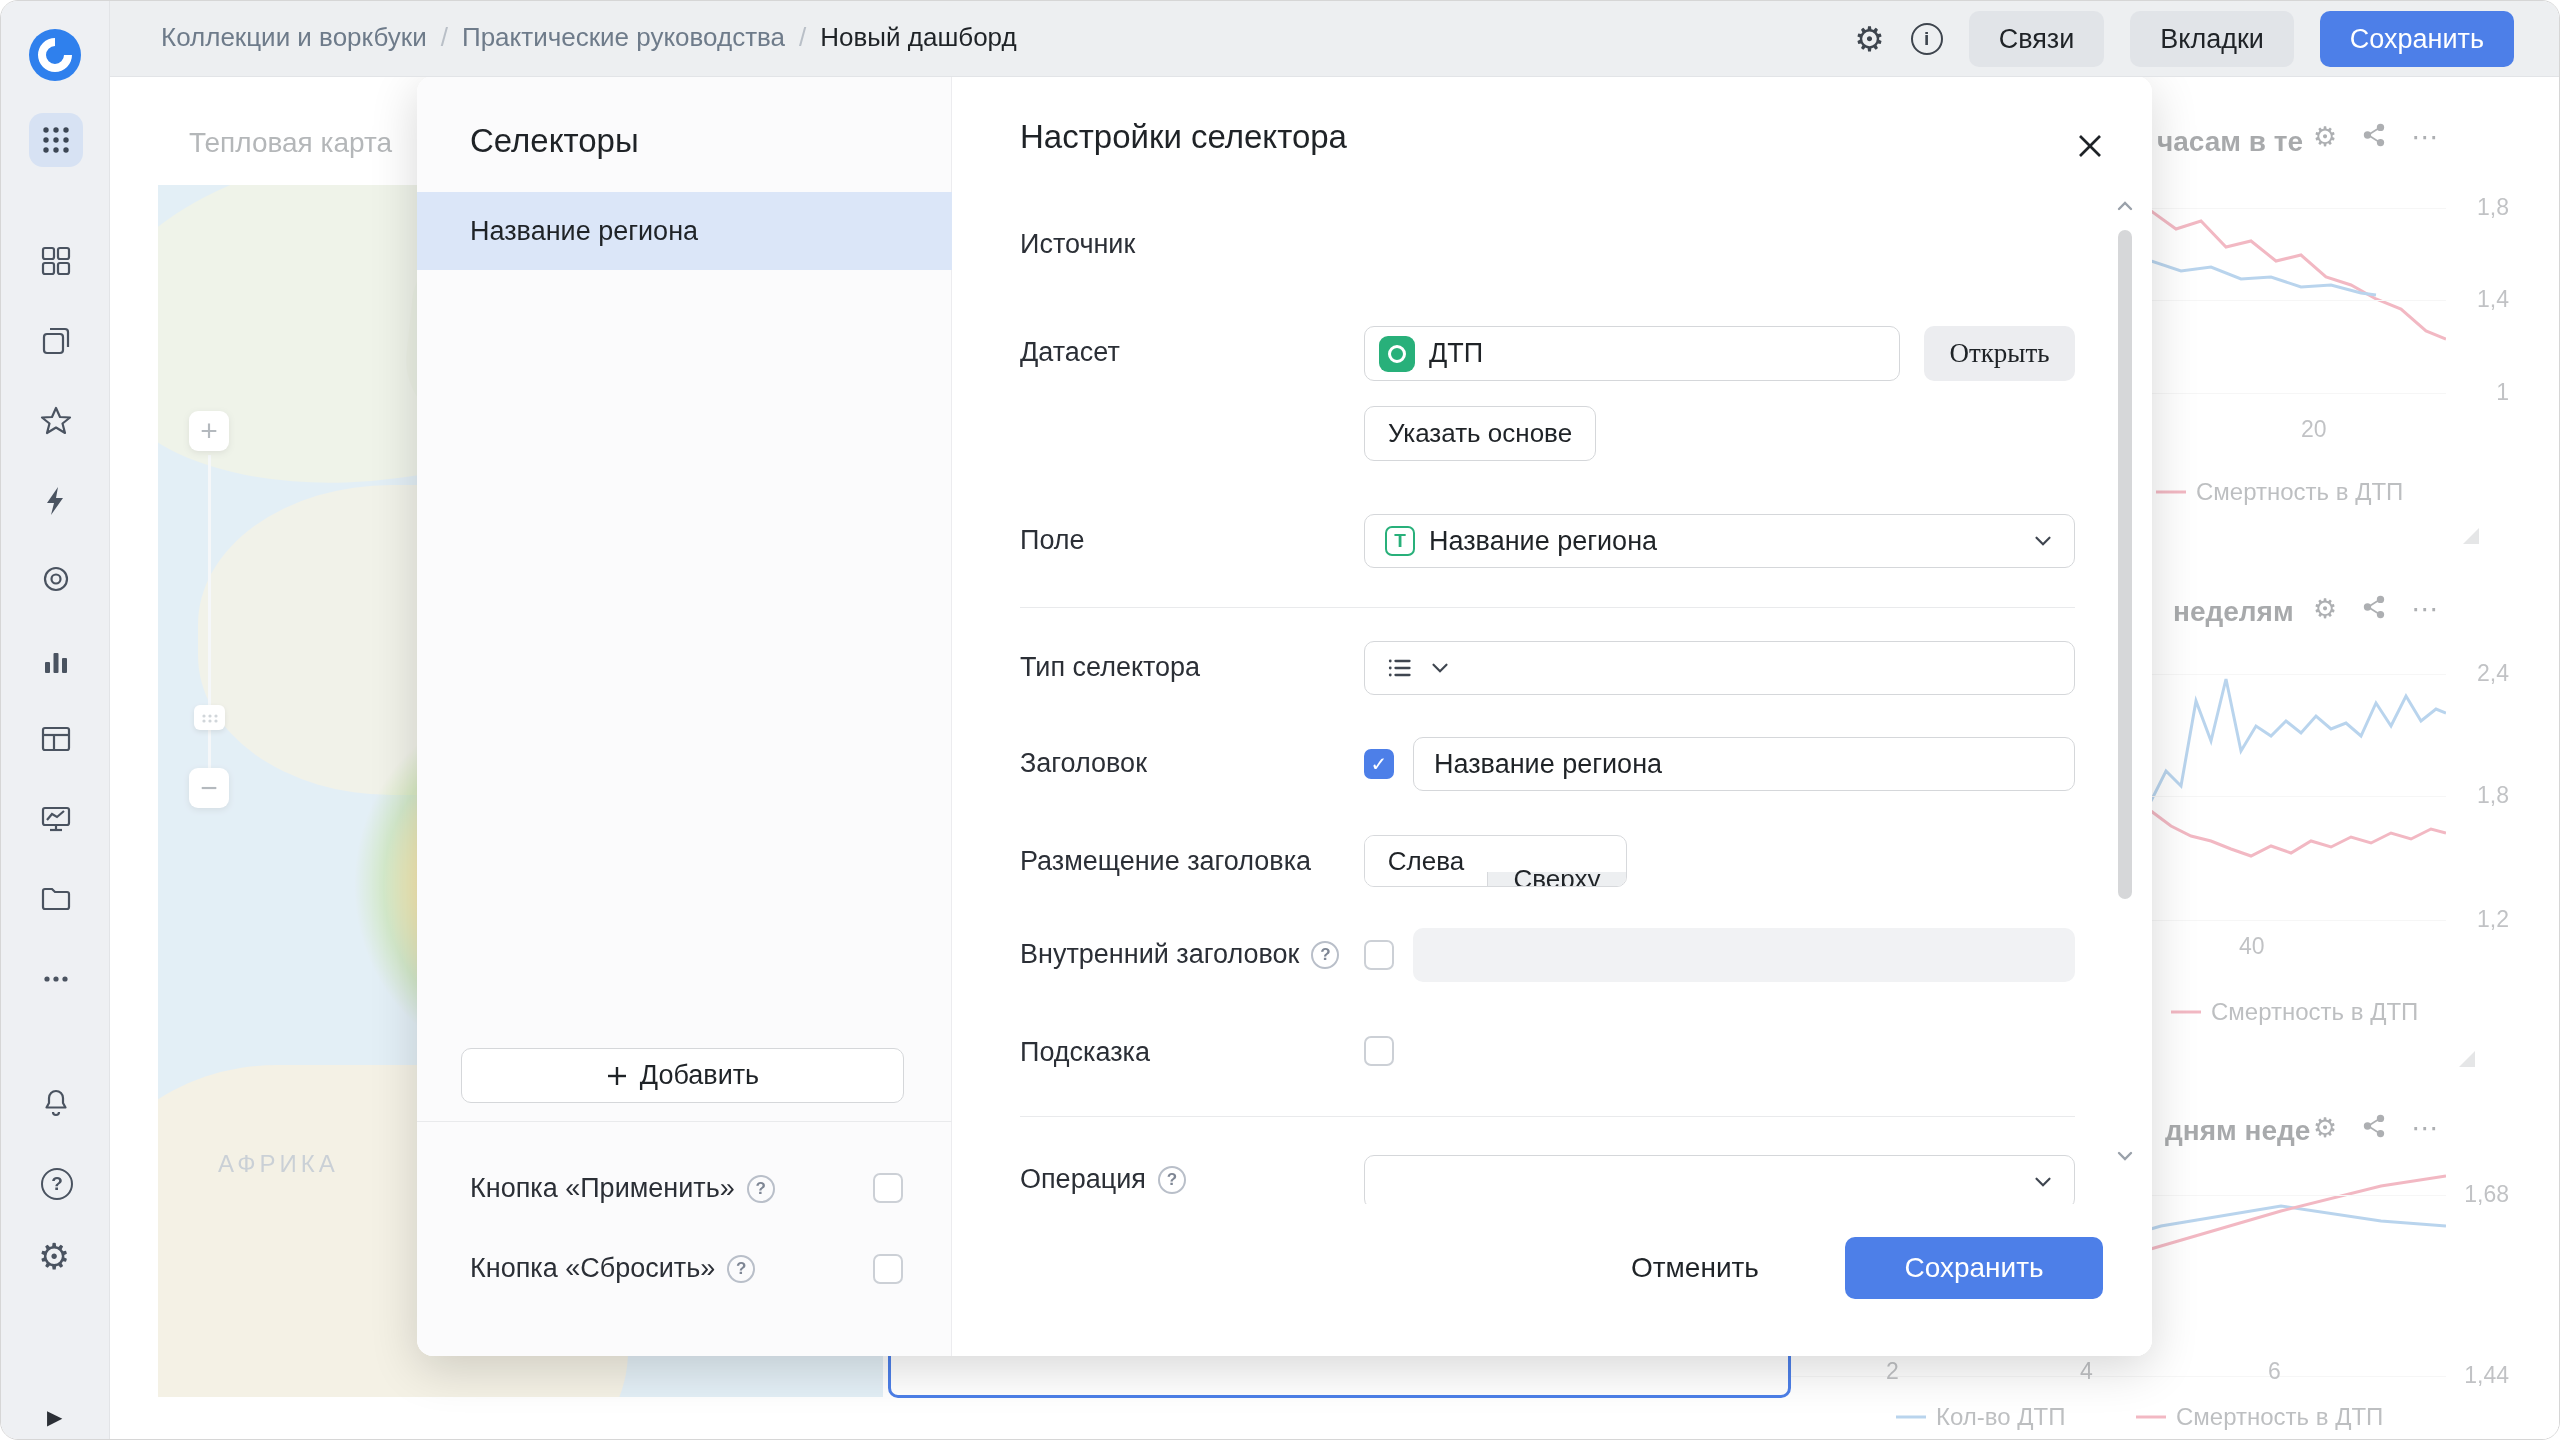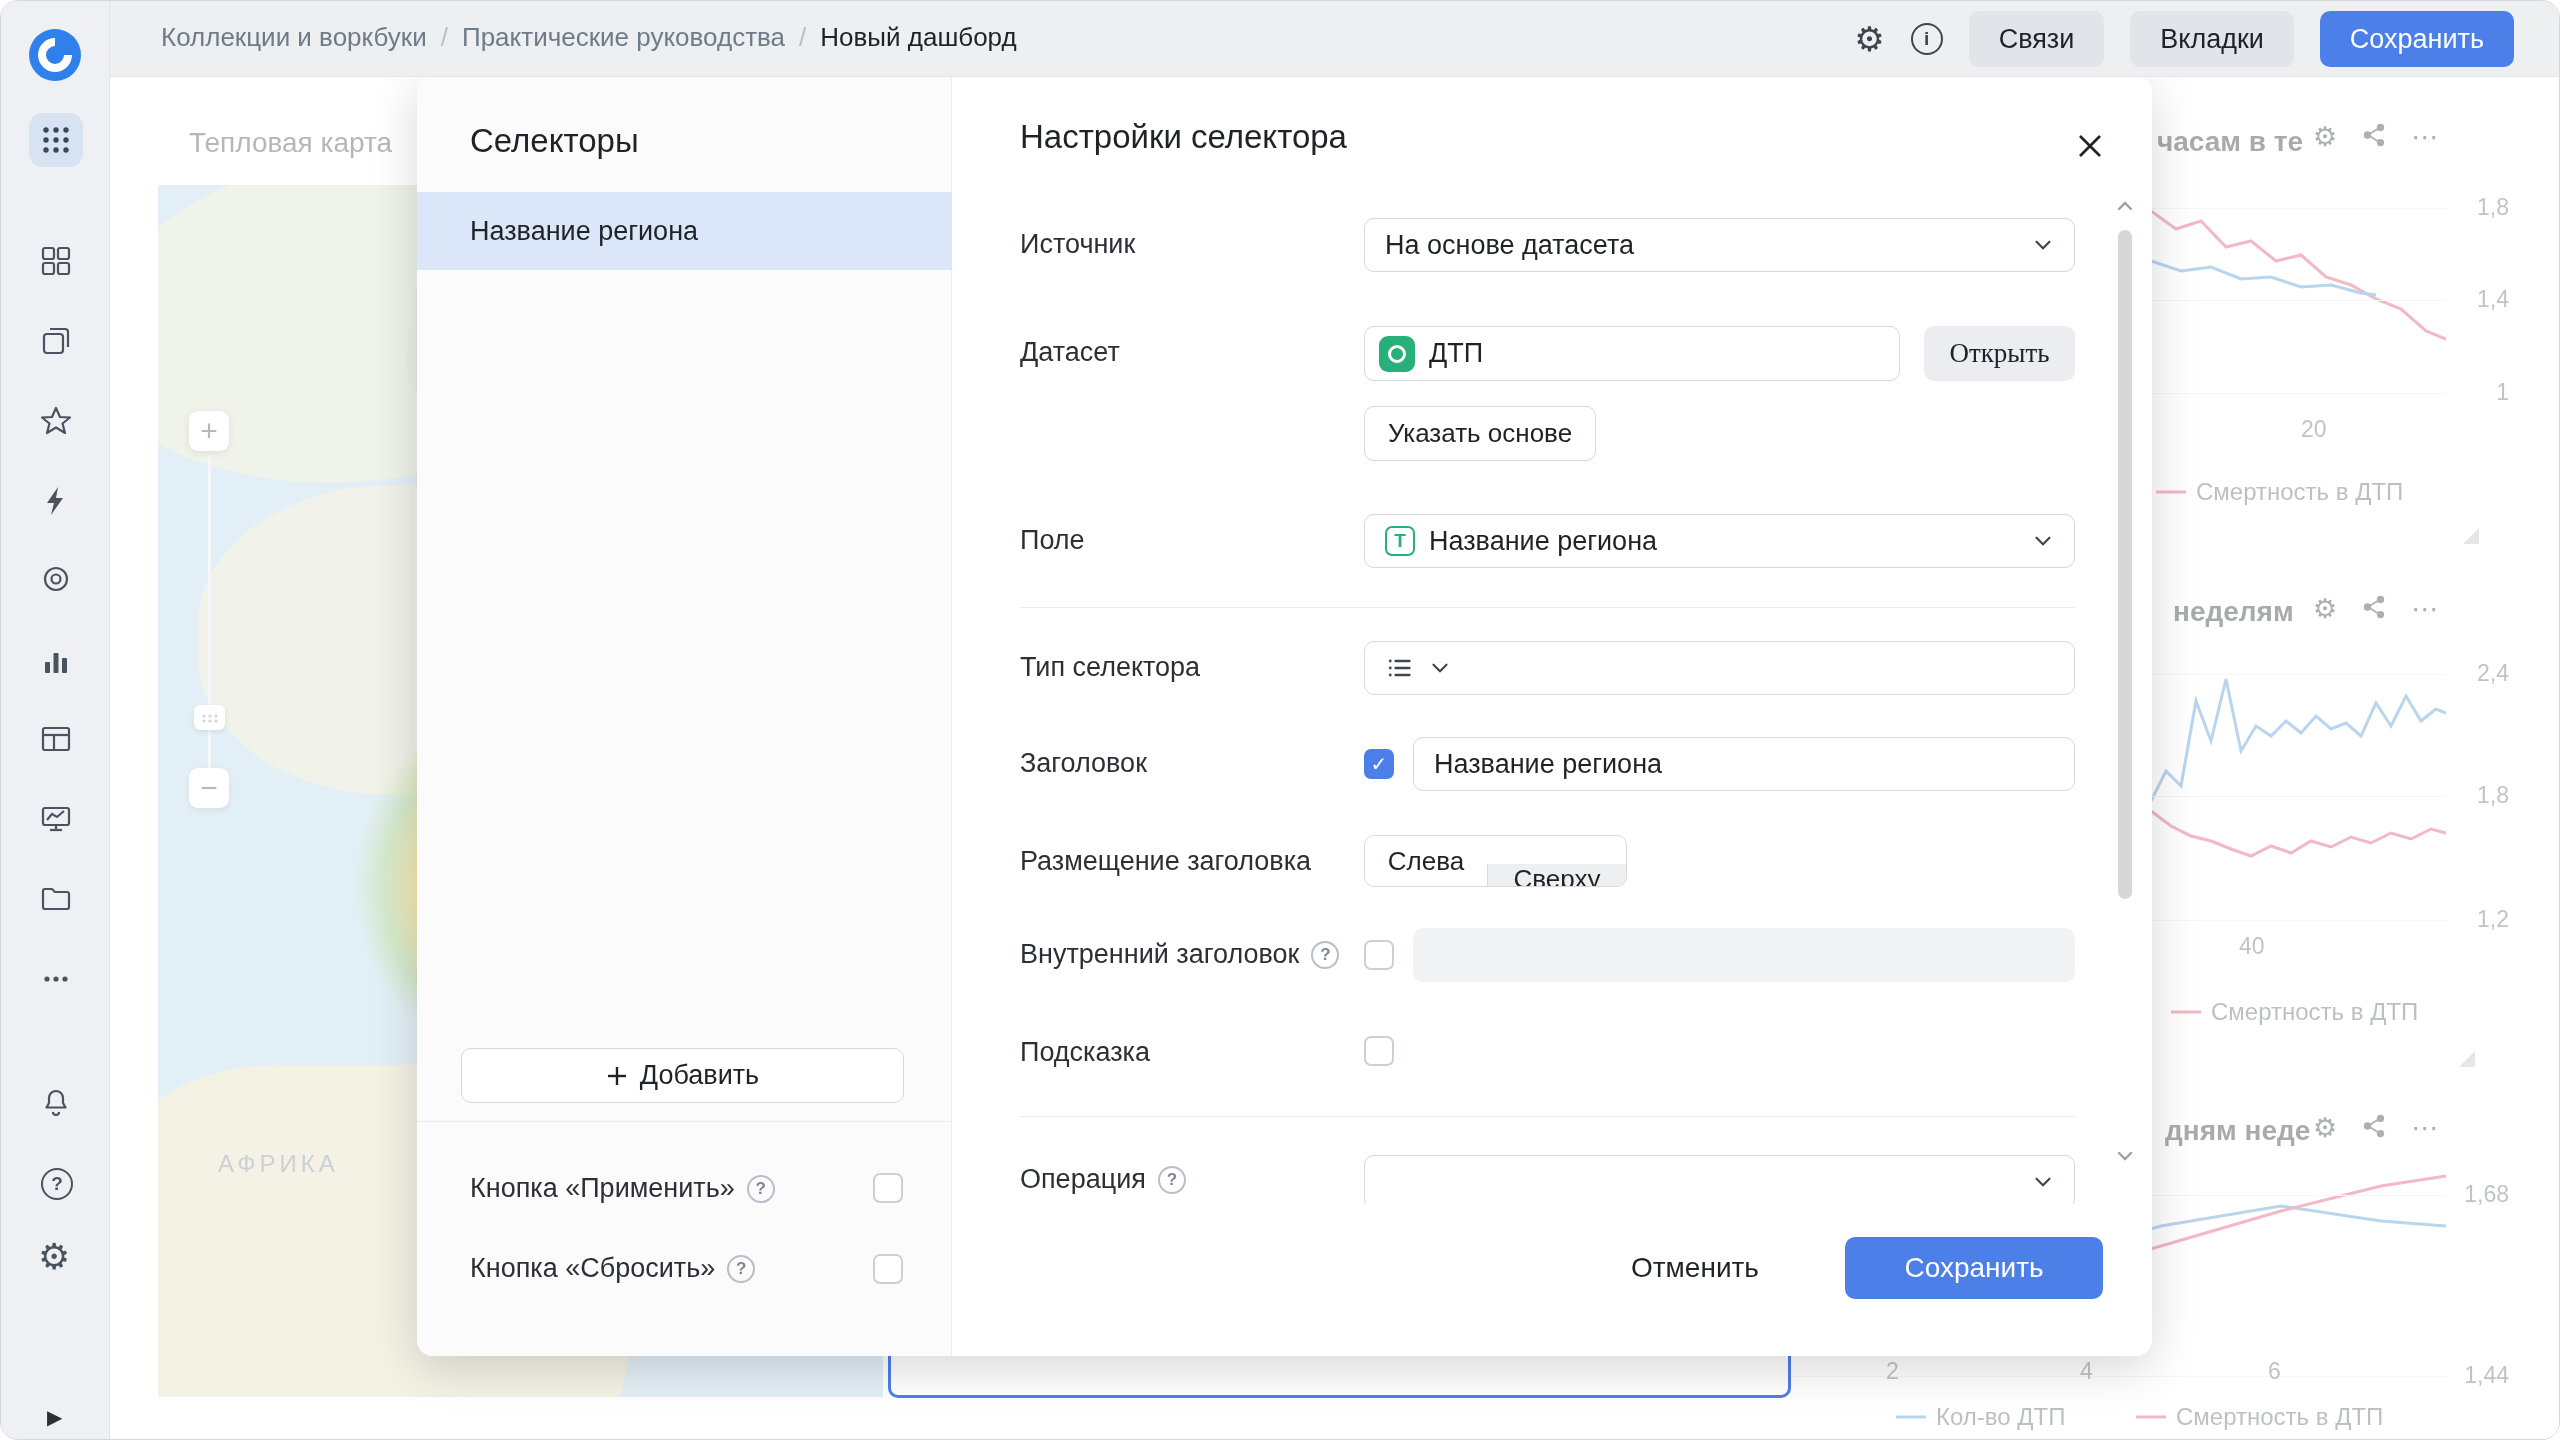--- a/index.html
+++ b/index.html
@@ -379,26 +379,20 @@
       <div class="close-x">
         <svg viewBox="0 0 36 36" width="36" height="36">
             <line x1="8" y1="8" x2="28" y2="28" stroke="#1f2327" stroke-width="2.6"></line>
             <line x1="28" y1="8" x2="8" y2="28" stroke="#1f2327" stroke-width="2.6"></line>
           </svg>
       </div>
 
       <div class="flabel" style="top:153px;">
           <span>Источник</span>
         </div>
-      <div class="dd" style="left:412px; top:142px; width:711px;">
-        <span class="val">На основе датасета</span>
-        <svg width="26" height="26" viewBox="0 0 24 24">
-            <path d="M6 9l6 6 6-6" fill="none" stroke="#3f4650" stroke-width="2" stroke-linecap="round"></path>
-          </svg>
-      </div>
 
       <div class="flabel" style="top:261px;">
           <span>Датасет</span>
         </div>
       <div class="ds-input" style="left:412px; top:250px; width:536px;">
         <span class="ds-badge"></span>
         <span>ДТП</span>
       </div>
       <button class="btn-gray" style="left:972px; top:250px; width:151px;">Открыть</button>
       <button class="btn-outline" style="left:412px; top:330px; width:232px;">Указать основе</button>
@@ -437,21 +431,21 @@
 
       <div class="flabel" style="top:672px;">
           <span>Заголовок</span>
         </div>
       <div class="cb on" style="left:412px; top:673px;"></div>
       <input class="txt-input" style="left: 461px; top: 661px; width: 662px;" value="Название региона">
 
       <div class="flabel" style="top:770px;">
           <span>Размещение заголовка</span>
         </div>
-      <div class="seg" style="left:412px; top:759px;align-items:center;">
+      <div class="seg" style="left:412px; top:759px;">
         <span class="opt active" style="width:122px;">Слева</span>
         <span class="opt rest" style="width:139px;">Сверху</span>
       </div>
 
       <div class="flabel" style="top:863px;text-align:right;">
         <span>Внутренний заголовок</span>
         <span class="helpq">?</span>
       </div>
       <div class="cb" style="left:412px; top:864px;"></div>
       <input class="txt-input" style="left: 461px; top: 852px; width: 662px;" disabled="">

